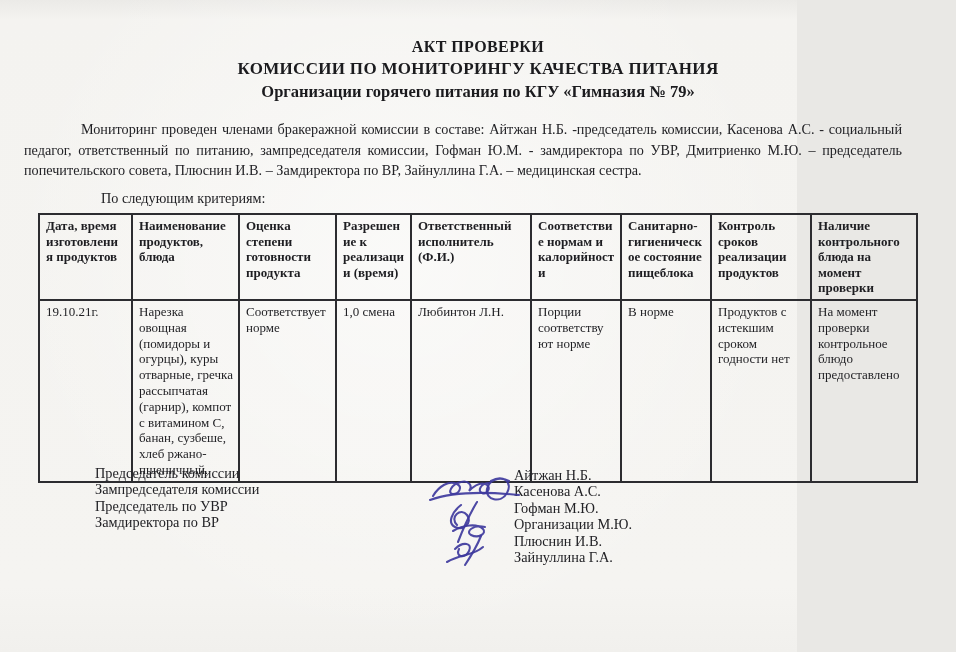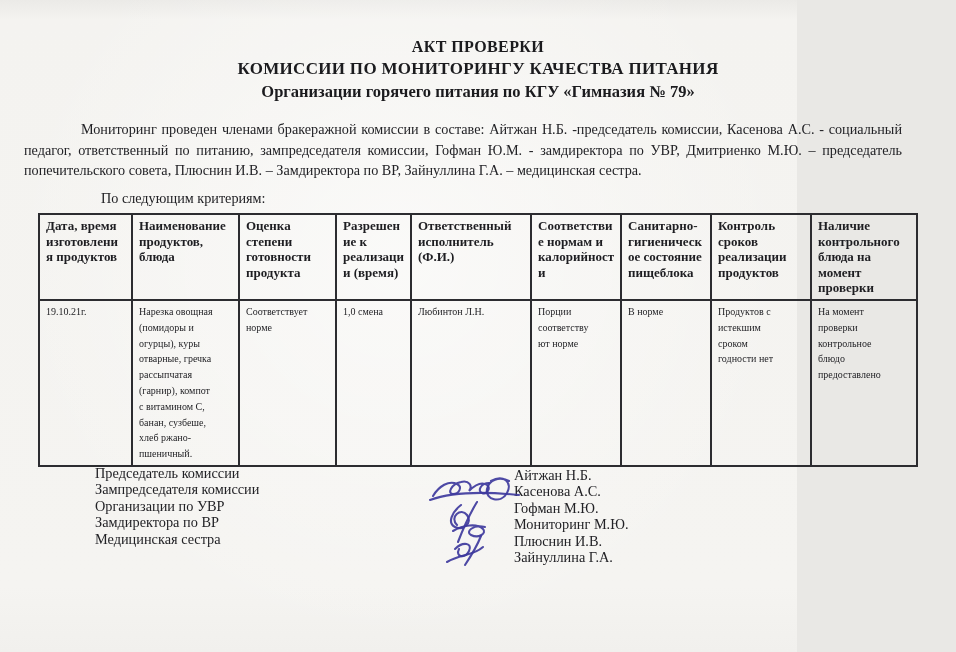--- a/index.html
+++ b/index.html
@@ -45,21 +45,21 @@
     white-space: pre-line;
     overflow: hidden;
     color: #1e1e22;
   }
   table.act th {
     font-weight: bold; text-align: left;
     font-size: 13px; line-height: 15.6px;
     height: 70px;
   }
   table.act td {
-    font-size: 10px; line-height: 15.8px;
+    font-size: 13px; line-height: 15.8px;
     height: 138px;
     margin-left: 8px;
   }
   .sig-roles {
     position: absolute; top: 465px; left: 95px;
     font-size: 14.3px; line-height: 16.4px; color: #222226;
   }
   .sig-names {
     position: absolute; top: 467px; left: 514px;
     font-size: 14.3px; line-height: 16.4px; color: #222226;
@@ -165,30 +165,29 @@
 контрольное
 блюдо
 предоставлено</td>
       </tr>
     </tbody>
   </table>
 
   <div class="sig-roles">
     <div>Председатель комиссии</div>
     <div>Зампредседателя комиссии</div>
-    <div>Организации по УВР</div>
+    <div>Председатель по УВР</div>
     <div>Замдиректора по ВР</div>
-    <div>Медицинская сестра</div>
   </div>
 
   <div class="sig-names">
     <div>Айтжан Н.Б.</div>
     <div>Касенова А.С.</div>
     <div>Гофман М.Ю.</div>
-    <div>Мониторинг М.Ю.</div>
+    <div>Организации М.Ю.</div>
     <div>Плюснин И.В.</div>
     <div>Зайнуллина Г.А.</div>
   </div>
 
   <svg class="sig-ink" viewBox="0 0 96 100" xmlns="http://www.w3.org/2000/svg">
 
     <path d="M6 24 C12 14, 22 8, 30 12 C36 15, 32 22, 26 22 C20 22, 24 12, 34 10 C42 8, 46 14, 42 19 C48 13, 54 9, 60 13 C64 16, 60 23, 55 21 C50 19, 54 11, 62 11"></path>
     <path d="M64 9 C76 2, 86 10, 80 21 C74 32, 58 28, 60 17 C62 8, 72 4, 82 9"></path>
     <path d="M3 28 C22 21, 52 19, 92 23"></path>
 

